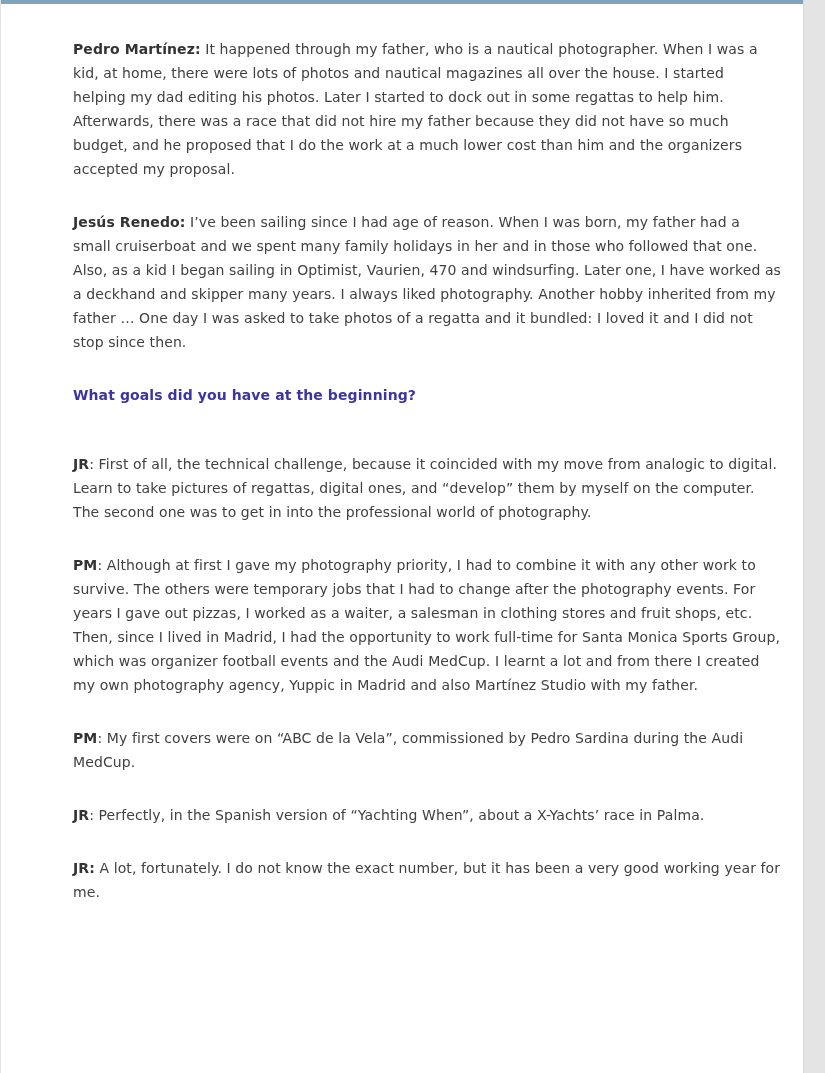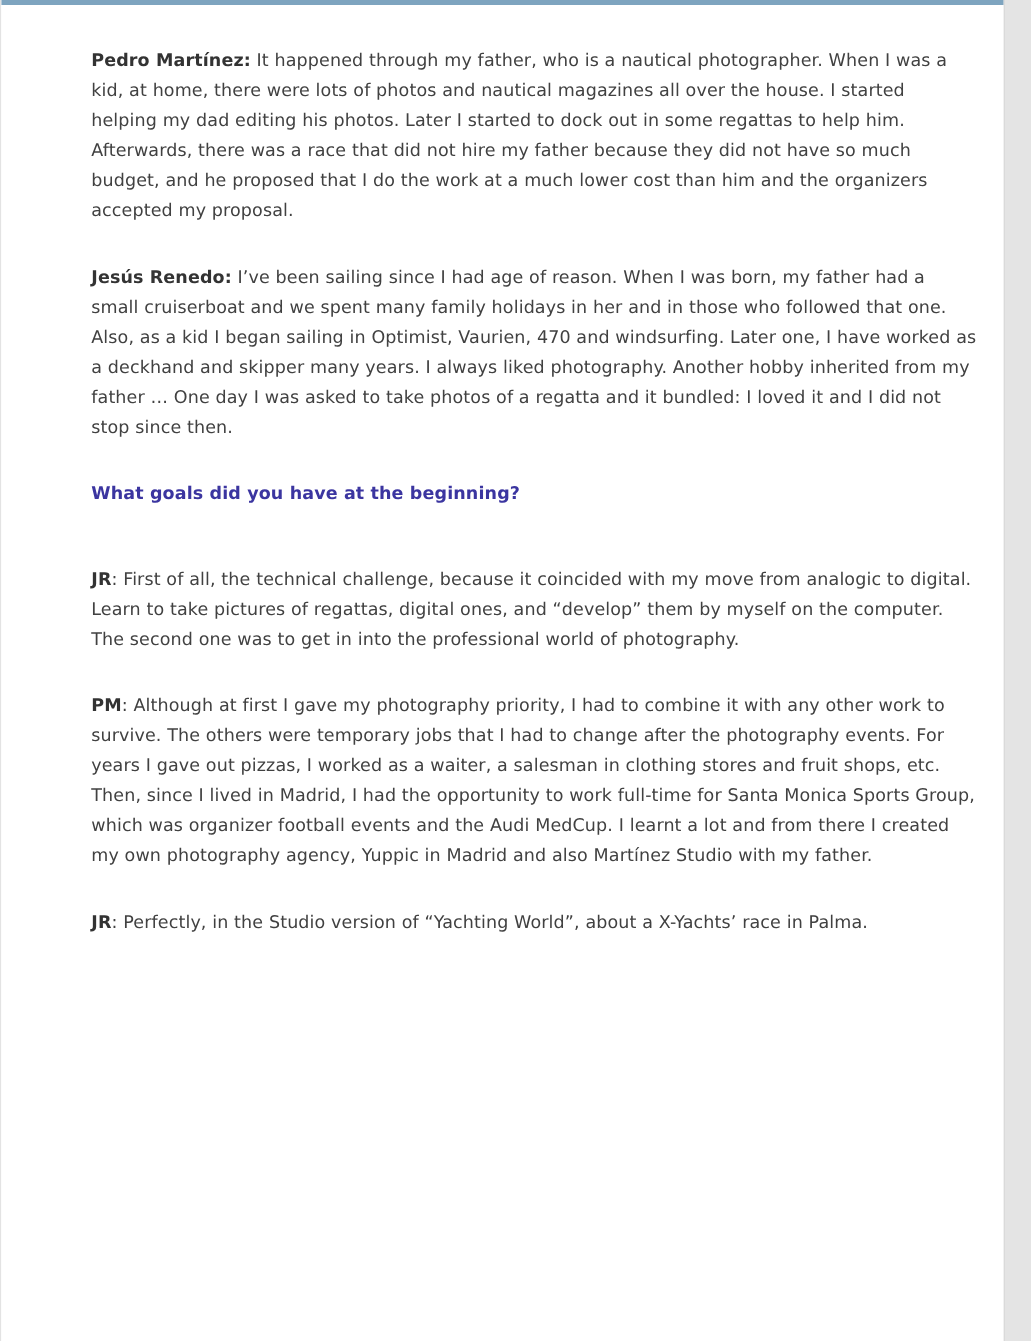--- a/index.html
+++ b/index.html
@@ -79,24 +79,26 @@
 
       <p class="para"><strong>Jesús Renedo:</strong><span> I’ve been sailing since I had age of reason. When I was born, my father had a small cruiserboat and we spent many family holidays in her and in those who followed that one. Also, as a kid I began sailing in Optimist, Vaurien, 470 and windsurfing. Later one, I have worked as a deckhand and skipper many years. I always liked photography. Another hobby inherited from my father … One day I was asked to take photos of a regatta and it bundled: I loved it and I did not stop since then.</span></p>
 
       <h3 class="question">What goals did you have at the beginning?</h3>
 
       <p class="para"><strong>JR</strong><span>: First of all, the technical challenge, because it coincided with my move from analogic to digital. Learn to take pictures of regattas, digital ones, and “develop” them by myself on the computer. The second one was to get in into the professional world of photography.</span></p>
 
       <p class="para"><strong>PM</strong><span>: Although at first I gave my photography priority, I had to combine it with any other work to survive. The others were temporary jobs that I had to change after the photography events. For years I gave out pizzas, I worked as a waiter, a salesman in clothing stores and fruit shops, etc. Then, since I lived in Madrid, I had the opportunity to work full-time for Santa Monica Sports Group, which was organizer football events and the Audi MedCup. I learnt a lot and from there I created my own photography agency, Yuppic in Madrid and also Martínez Studio with my father.</span></p>
 
 
+      <p class="para"><strong>PM</strong><span>: My first covers were on “ABC de la Vela”, commissioned by Pedro Sardina during the Audi MedCup.</span></p>
 
-      <p class="para"><strong>JR</strong><span>: Perfectly, in the Studio version of “Yachting World”, about a X-Yachts’ race in Palma.</span></p>
+      <p class="para"><strong>JR</strong><span>: Perfectly, in the Spanish version of “Yachting When”, about a X-Yachts’ race in Palma.</span></p>
 
 
+      <p class="para"><strong>JR:</strong><span> A lot, fortunately. I do not know the exact number, but it has been a very good working year for me.</span></p>
 
       <p class="para"></p>
 
     </article>
   </div>
 
   <div class="scroll-gutter"></div>
 
 </div>
 

